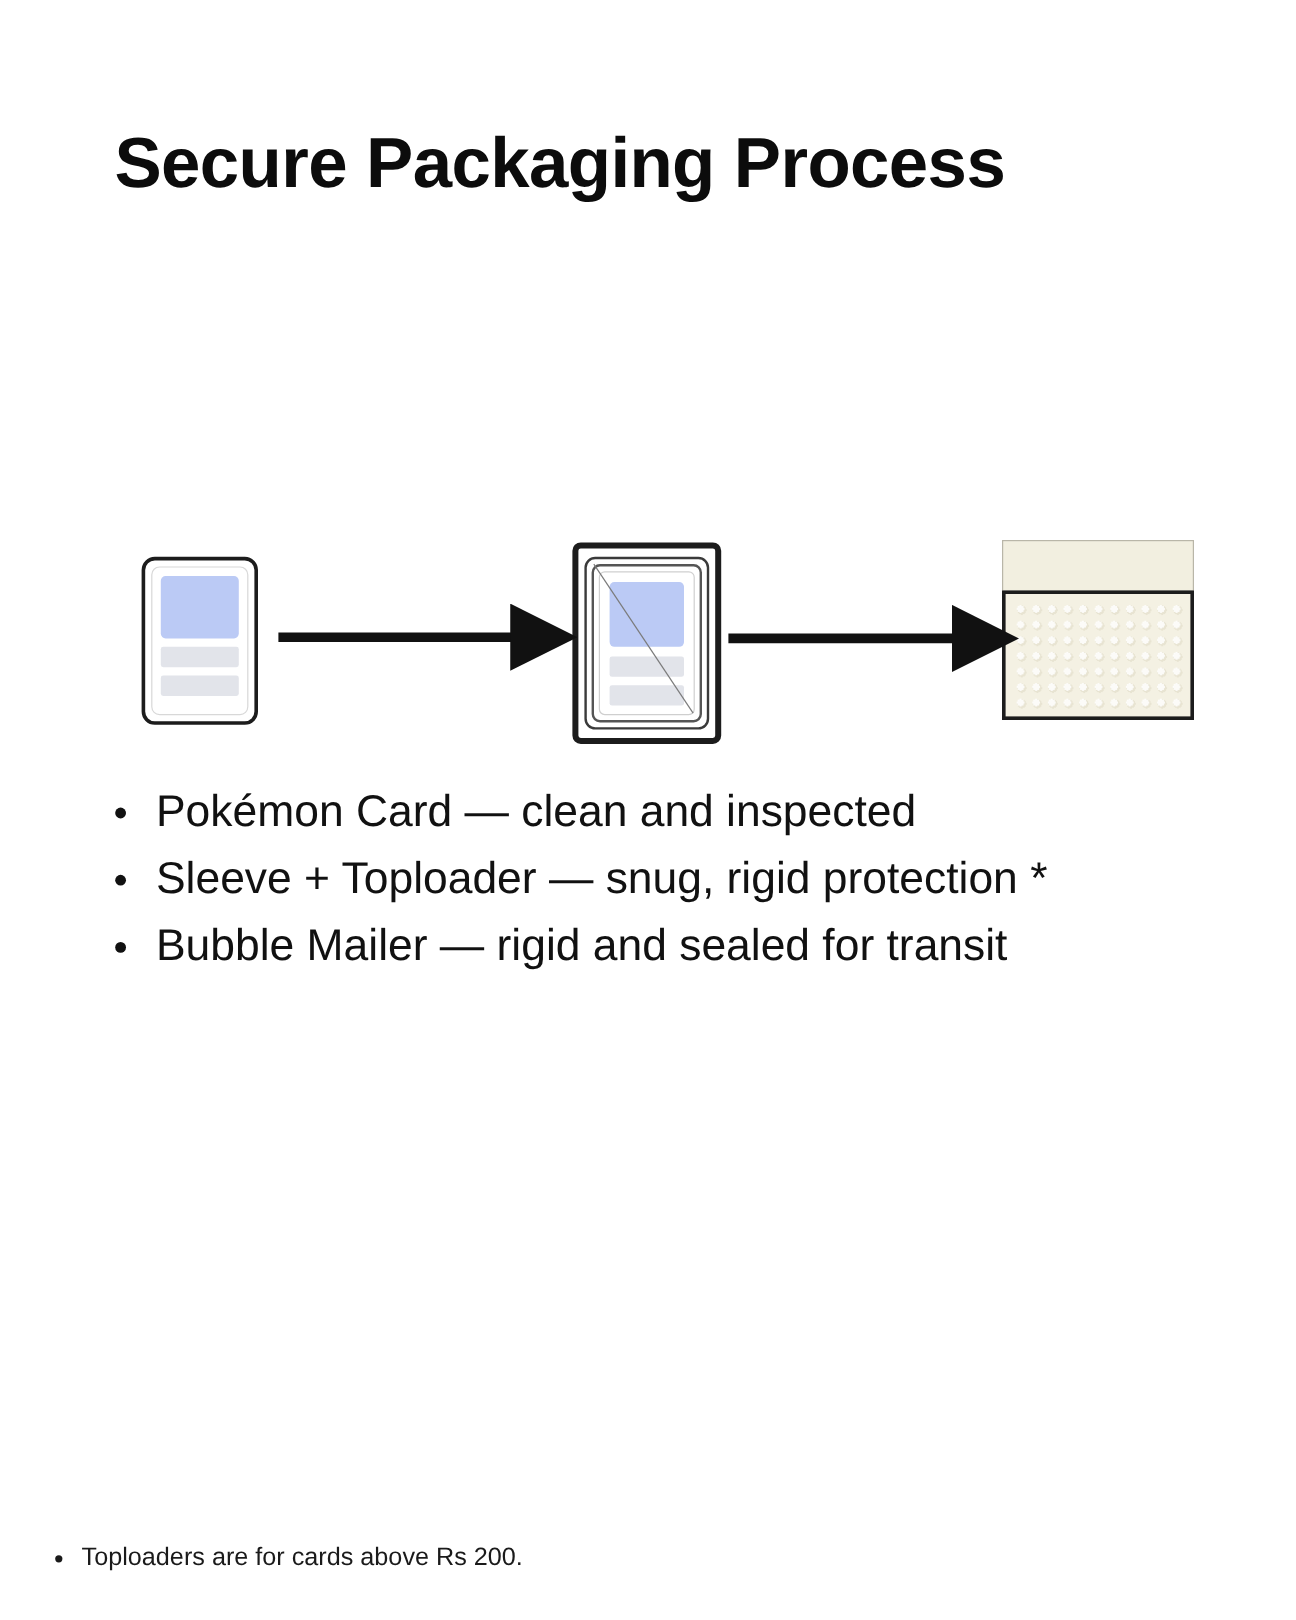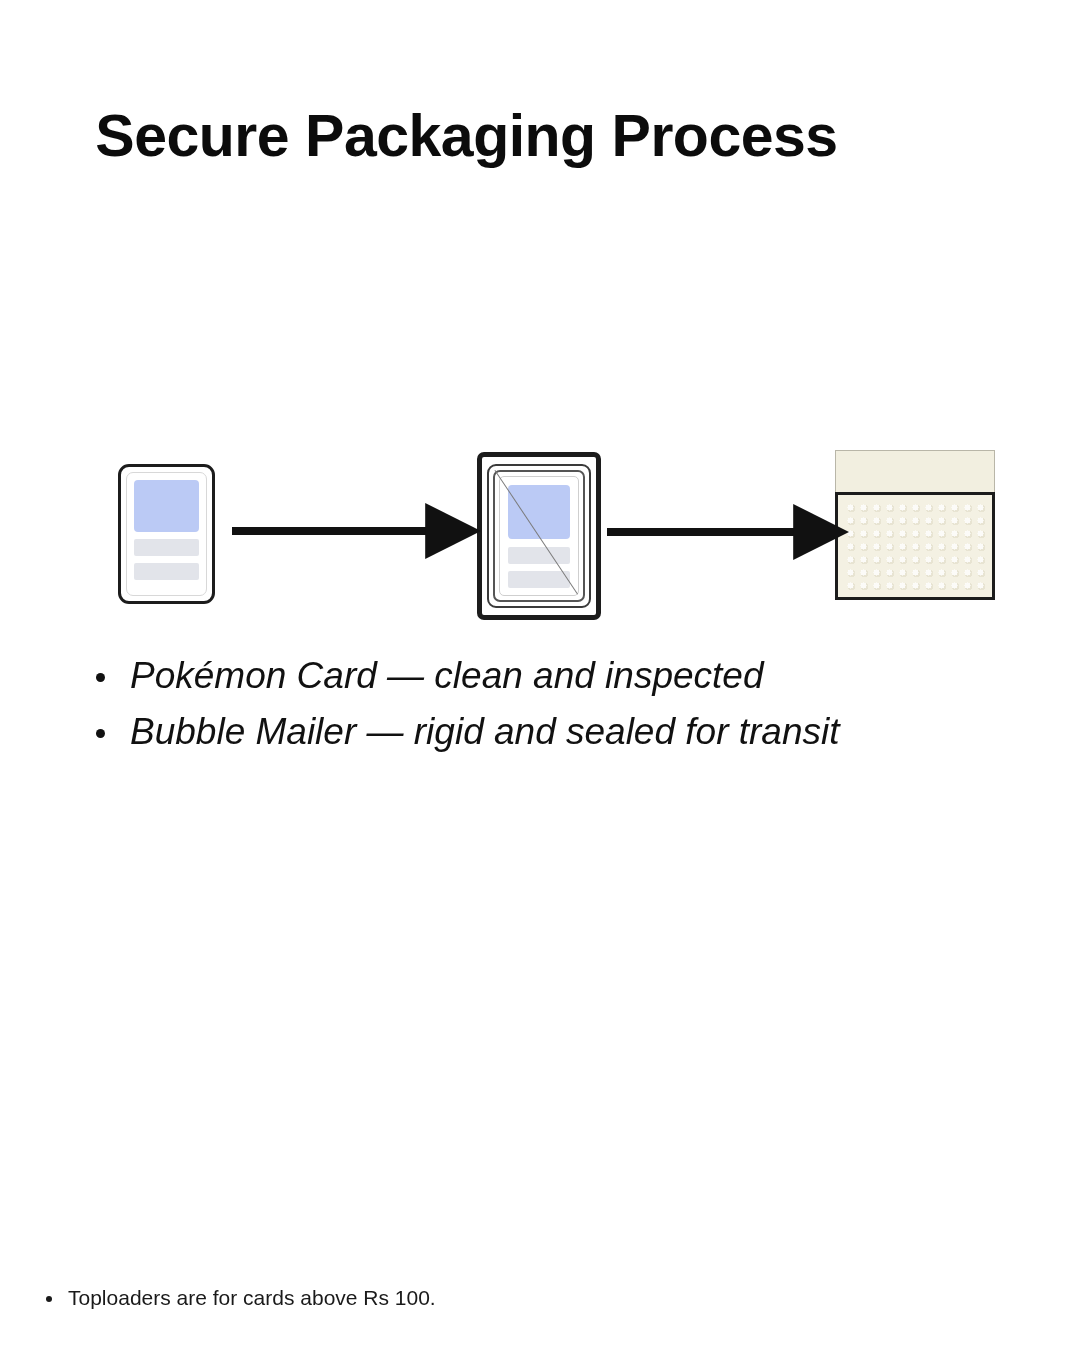--- a/index.html
+++ b/index.html
@@ -193,21 +193,20 @@
     width: 960px;
     list-style: none;
   }
   .bullet-list li {
     position: relative;
     padding-left: 38px;
     font-size: 37px;
     line-height: 56px;
     color: #111111;
     white-space: nowrap;
-    font-style: italic;
   }
   .bullet-list li::before {
     content: "";
     position: absolute;
     left: 4px;
     top: 25px;
     width: 9px;
     height: 9px;
     border-radius: 50%;
     background: #111111;
@@ -282,18 +281,19 @@
         <path d="M0,0 L7,3.5 L0,7 z" fill="#111111"></path>
       </marker>
     </defs>
     <line x1="232" y1="91" x2="470" y2="91" stroke="#111111" stroke-width="8" marker-end="url(#ah)"></line>
     <line x1="607" y1="92" x2="838" y2="92" stroke="#111111" stroke-width="8" marker-end="url(#ah)"></line>
   </svg>
 </div>
 
 <ul class="bullet-list">
   <li>Pokémon Card — clean and inspected</li>
+  <li>Sleeve + Toploader — snug, rigid protection *</li>
   <li>Bubble Mailer — rigid and sealed for transit</li>
 </ul>
 
 <ul class="footnote">
-  <li>Toploaders are for cards above Rs 100.</li>
+  <li>Toploaders are for cards above Rs 200.</li>
 </ul>
 
 </body></html>

